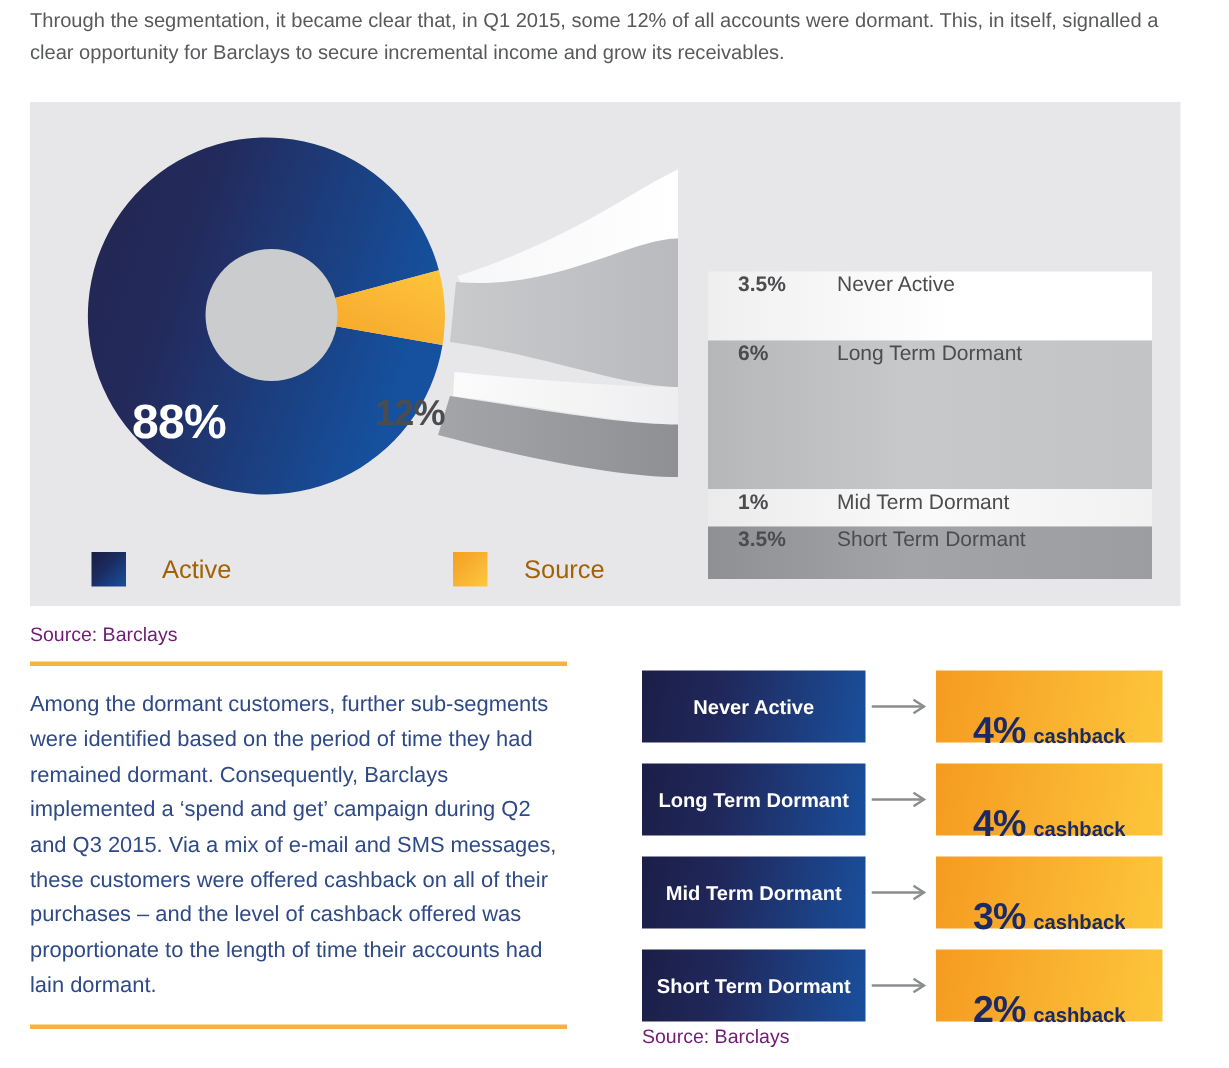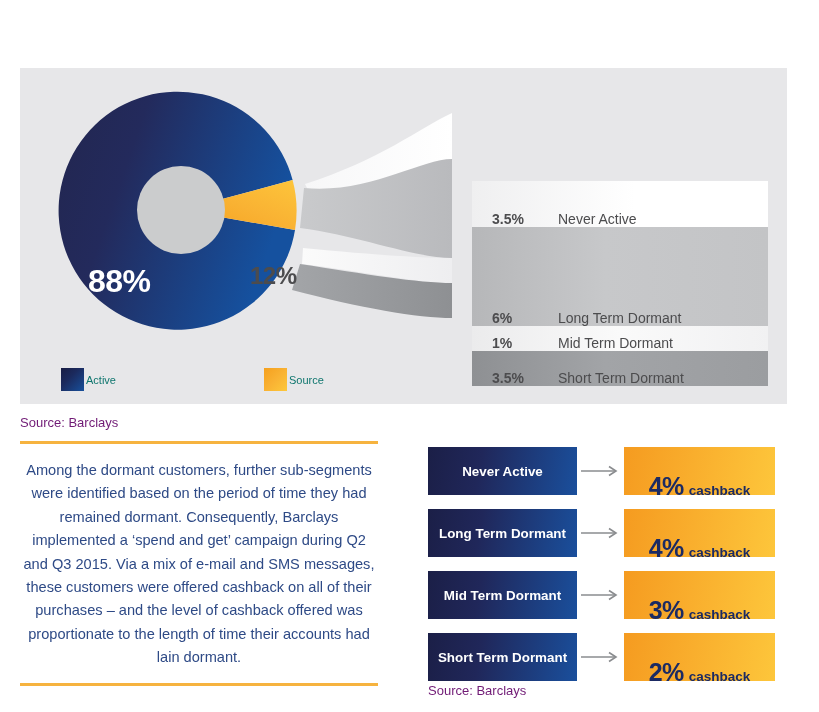--- a/index.html
+++ b/index.html
@@ -33,21 +33,21 @@
   .pct-88 {
     left: 68px; top: 195px; font-size: 32px; color: #ffffff;
   }
   .pct-12 {
     left: 230px; top: 194px; font-size: 24px; color: #4c4c4e;
   }
 
   
   .breakout { position: absolute; left: 452px; top: 113px; width: 296px; }
   .brow {
-    position: relative; display: flex; align-items: flex-end;
+    position: relative; display: flex; align-items: flex-start;
     padding-left: 20px;
   }
   .brow .bval {
     width: 66px; flex: 0 0 66px;
     font-size: 14px; font-weight: bold; color: #4c4c4e;
   }
   .brow .blab {
     font-size: 14px; color: #4c4c4e;
   }
   .brow-0 { height: 46px; background: linear-gradient(to right, #efeff0, #ffffff 55%, #ffffff); }
@@ -55,37 +55,36 @@
   .brow-2 { height: 25px; background: linear-gradient(to right, #ebebec, #fafafa 50%, #f1f1f2); }
   .brow-3 { height: 35px; background: linear-gradient(to right, #8e9093, #a2a4a7 45%, #9b9da0); }
 
   
   .legend { position: absolute; left: 41px; top: 300px; display: flex; }
   .legend-item { display: flex; align-items: center; }
   .legend-item.second { margin-left: 148px; }
   .swatch { width: 23px; height: 23px; flex: 0 0 23px; }
   .swatch.active { background: linear-gradient(135deg, #191d43 0%, #1b2a5e 40%, #18509b 100%); }
   .swatch.dormant { background: linear-gradient(135deg, #f5a01e 0%, #f9b233 50%, #fdc83c 100%); }
-  .legend-label { margin-left: 2px; font-size: 11px; color: #0f766e; }
+  .legend-label { margin-left: 24px; font-size: 17px; color: #a16207; }
 
   
   .source {
     position: absolute; font-size: 13px; color: #701a75;
   }
   .source-chart { left: 20px; top: 415px; }
   .source-cash { left: 428px; top: 683px; }
 
   
   .narrative-box { position: absolute; left: 20px; top: 441px; width: 358px; }
   .rule { height: 3px; background: #f6b33f; width: 358px; }
   .narrative {
     padding: 15px 0 13px 0;
     font-size: 14.6px; line-height: 23.4px;
     color: #2e4a86;
-    text-align: center;
   }
 
   
   .cash { position: absolute; left: 428px; top: 447px; }
   .crow { display: flex; align-items: center; margin-bottom: 14px; }
   .crow:last-child { margin-bottom: 0; }
   .seg-box {
     width: 149px; height: 48px; flex: 0 0 149px;
     display: flex; align-items: center; justify-content: center;
     background: linear-gradient(100deg, #1b1f47 0%, #20275a 35%, #1a4f9c 100%);
@@ -103,20 +102,21 @@
     color: #1b2a63;
   }
   .cash-box .cnum { font-size: 25px; font-weight: bold; letter-spacing: -0.5px; }
   .cash-box .clab { font-size: 13.5px; font-weight: bold; margin-left: 5px; margin-top: 36px; }
 </style>
 </head>
 <body>
 
 <div id="root">
 
+  <p class="intro">Through the segmentation, it became clear that, in Q1 2015, some 12% of all accounts were dormant. This, in itself, signalled a clear opportunity for Barclays to secure incremental income and grow its receivables.</p>
 
   <div class="chart-panel">
 
     <div class="donut-wrap">
       <svg width="767" height="336" viewBox="0 0 767 336" xmlns="http://www.w3.org/2000/svg">
         <defs>
           <linearGradient id="gBlue" x1="0" y1="0" x2="1" y2="0.35">
             <stop offset="0" stop-color="#22264f"></stop>
             <stop offset="0.35" stop-color="#232a5c"></stop>
             <stop offset="1" stop-color="#15519f"></stop>

